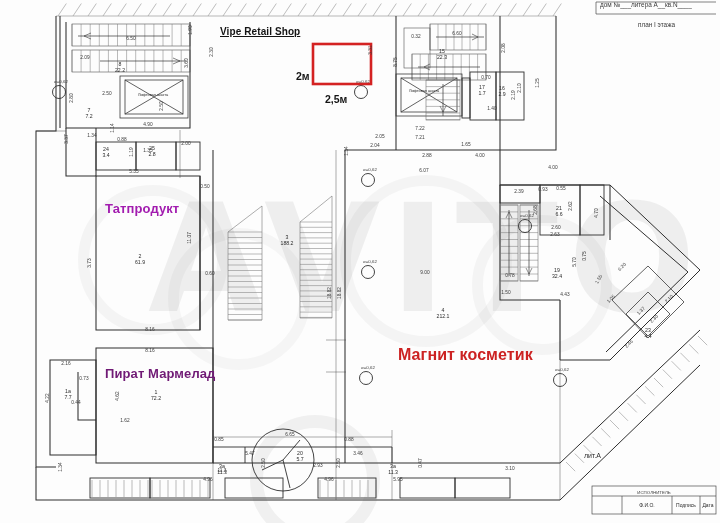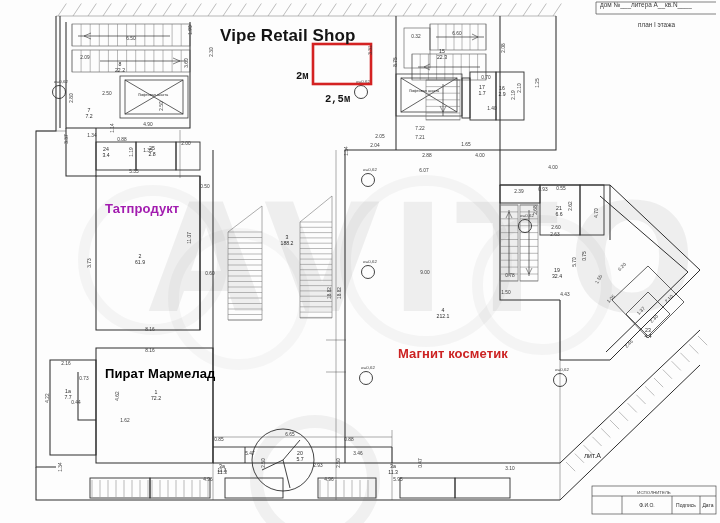--- a/index.html
+++ b/index.html
@@ -15,32 +15,31 @@
   }
   #planSvg{position:absolute;left:0;top:0;width:720px;height:523px;}
 
   
   .tenant{
     position:absolute;
     font-weight:bold;
     white-space:nowrap;
     letter-spacing:.1px;
   }
-  .tenant-vipe{ left:220px; top:26px; font-size:17px; color:#141414; }
+  .tenant-vipe{ left:220px; top:26px; font-size:10px; color:#141414;text-decoration:underline; }
   .tenant-tat { left:105px; top:201px; font-size:13px;  color:#a21caf; }
-  .tenant-pirat{left:105px; top:366px; font-size:13px;  color:#000000; }
-  .tenant-magnit{left:398px;top:346px; font-size:13px;  color:#cc2222; }
+  .tenant-pirat{left:105px; top:366px; font-size:13px;  color:#701a75; }
+  .tenant-magnit{left:398px;top:346px; font-size:16px;  color:#cc2222; }
 
   .redlabel{
     position:absolute;
     font-weight:bold;
     font-size:10.5px;
     color:#141414;
     white-space:nowrap;
-    font-family:Liberation Mono, monospace;
   }
   .lbl-2m  { left:296px; top:70px; }
   .lbl-25m { left:325px; top:93px;text-align:right; }
 
   .stamp-top{
     position:absolute;left:600px;top:1px;
     font-size:6.4px;color:#3a3a3a;white-space:nowrap;
   }
   .stamp-sub{
     position:absolute;left:638px;top:21px;

